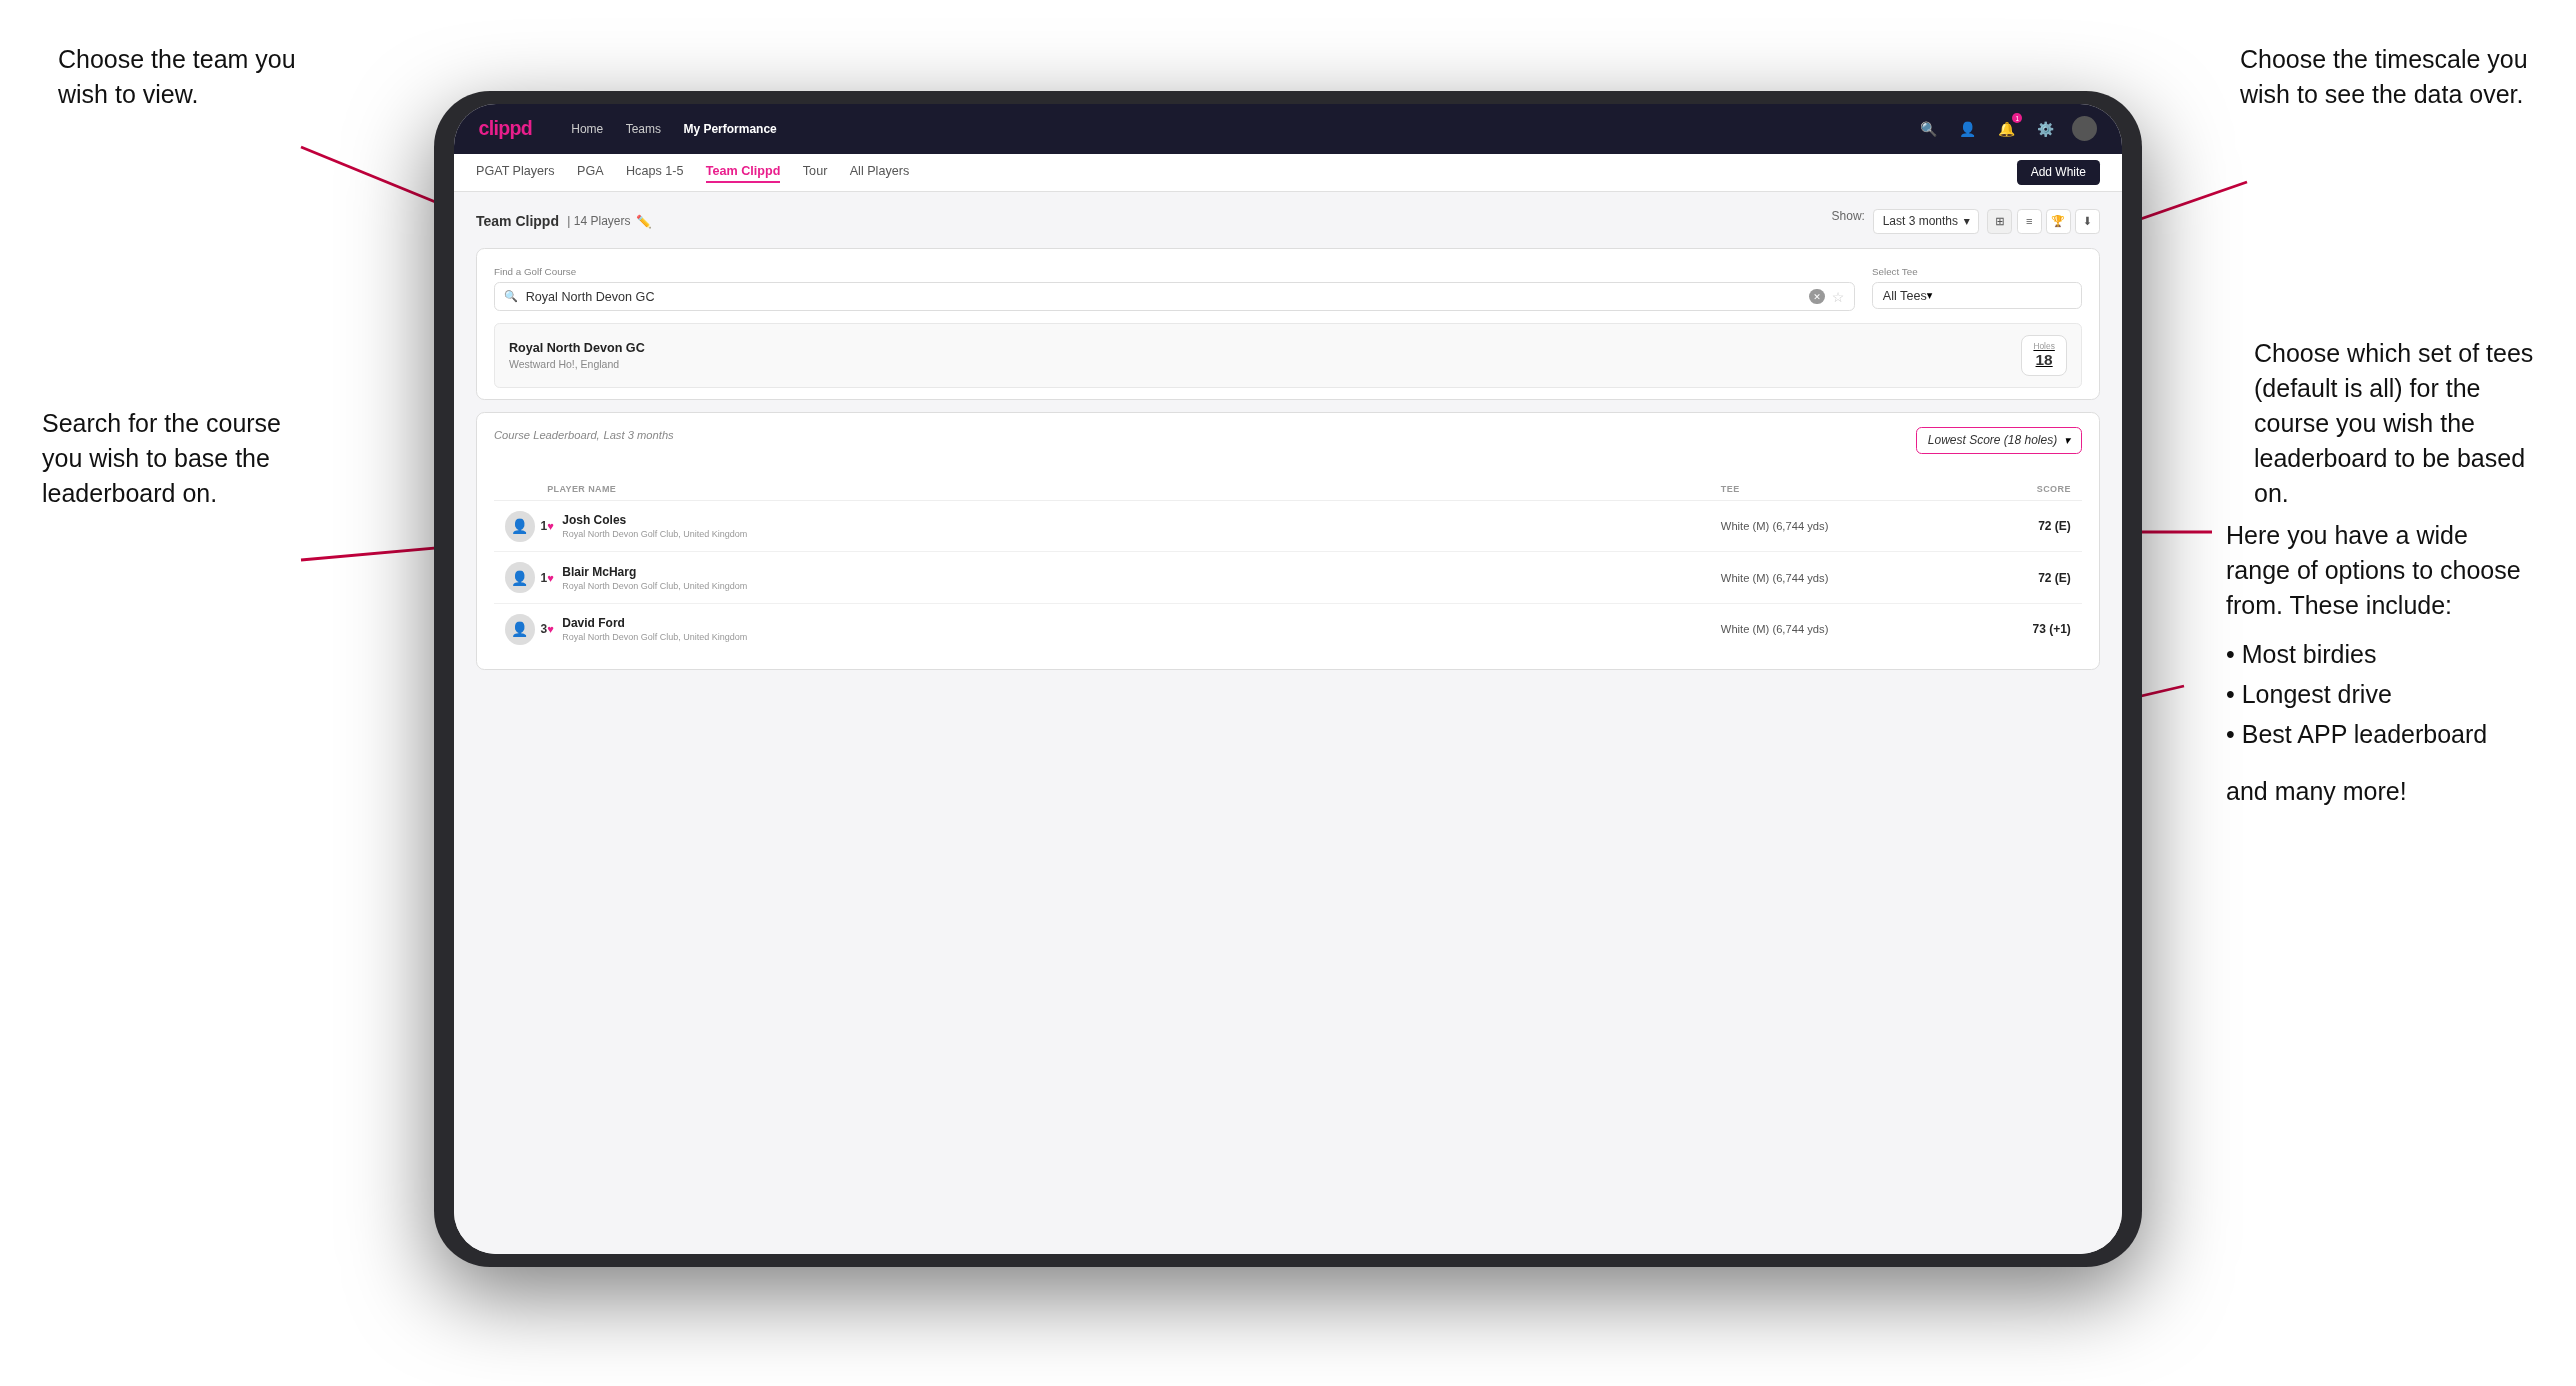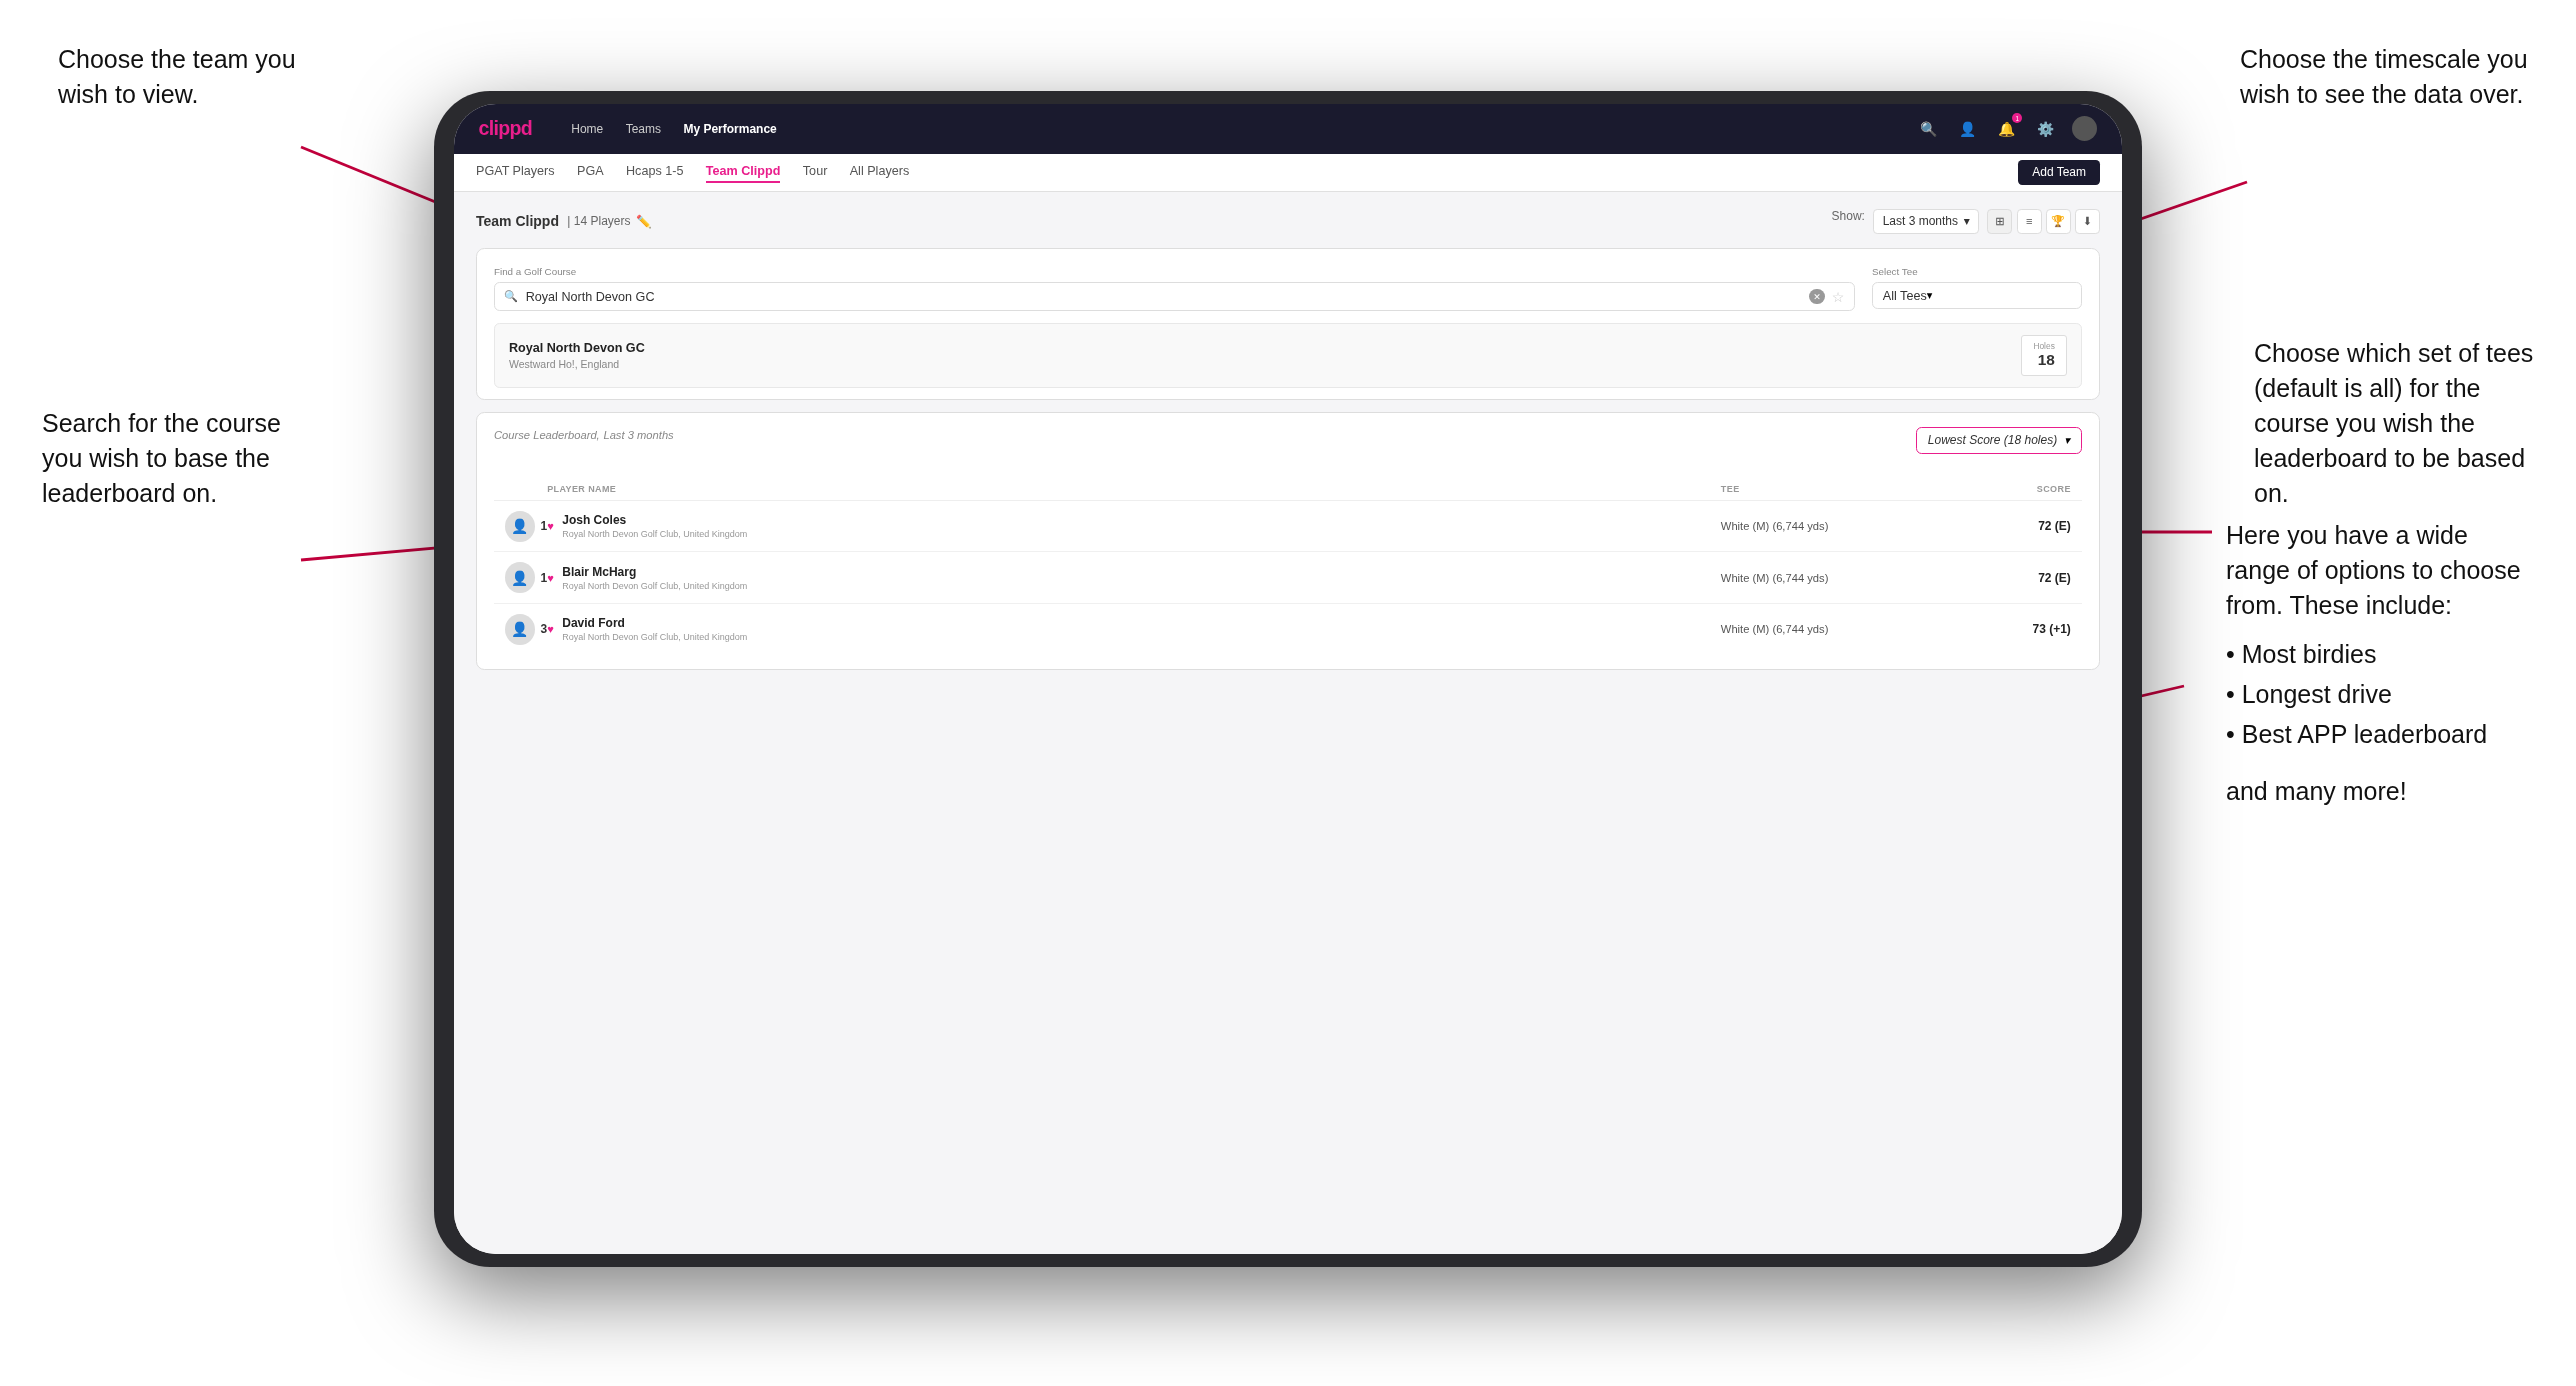--- a/index.html
+++ b/index.html
@@ -349,23 +349,24 @@
     }
 
     .course-info p {
       font-size: 10.5px;
       color: #888;
     }
 
     .holes-badge {
       background: #fff;
       border: 0.7px solid #ddd;
-      border-radius: 3px;
+      border-radius: 8px;
       padding: 5.6px 11.2px;
-      text-align: right;
+      text-align: center;
+      text-decoration: underline;
     }
 
     .holes-label {
       font-size: 8.4px;
       color: #999;
       display: block;
     }
 
     .holes-num {
       font-size: 15.4px;
@@ -626,21 +627,21 @@
       </div>
     </div>
 
     <div class="sub-nav">
       <span class="sub-nav-item">PGAT Players</span>
       <span class="sub-nav-item">PGA</span>
       <span class="sub-nav-item">Hcaps 1-5</span>
       <span class="sub-nav-item active">Team Clippd</span>
       <span class="sub-nav-item">Tour</span>
       <span class="sub-nav-item">All Players</span>
-      <button class="add-team-btn">Add Team</button>
+      <button class="add-team-btn">Add White</button>
     </div>
 
     <div class="main-content">
 
       <div class="team-header">
         <span class="team-title">Team Clippd</span>
         <span class="team-count">| <span>14 Players</span></span>
         <span class="edit-icon">✏️</span>
         <div class="show-controls">
           <span class="show-label">Show:</span>

